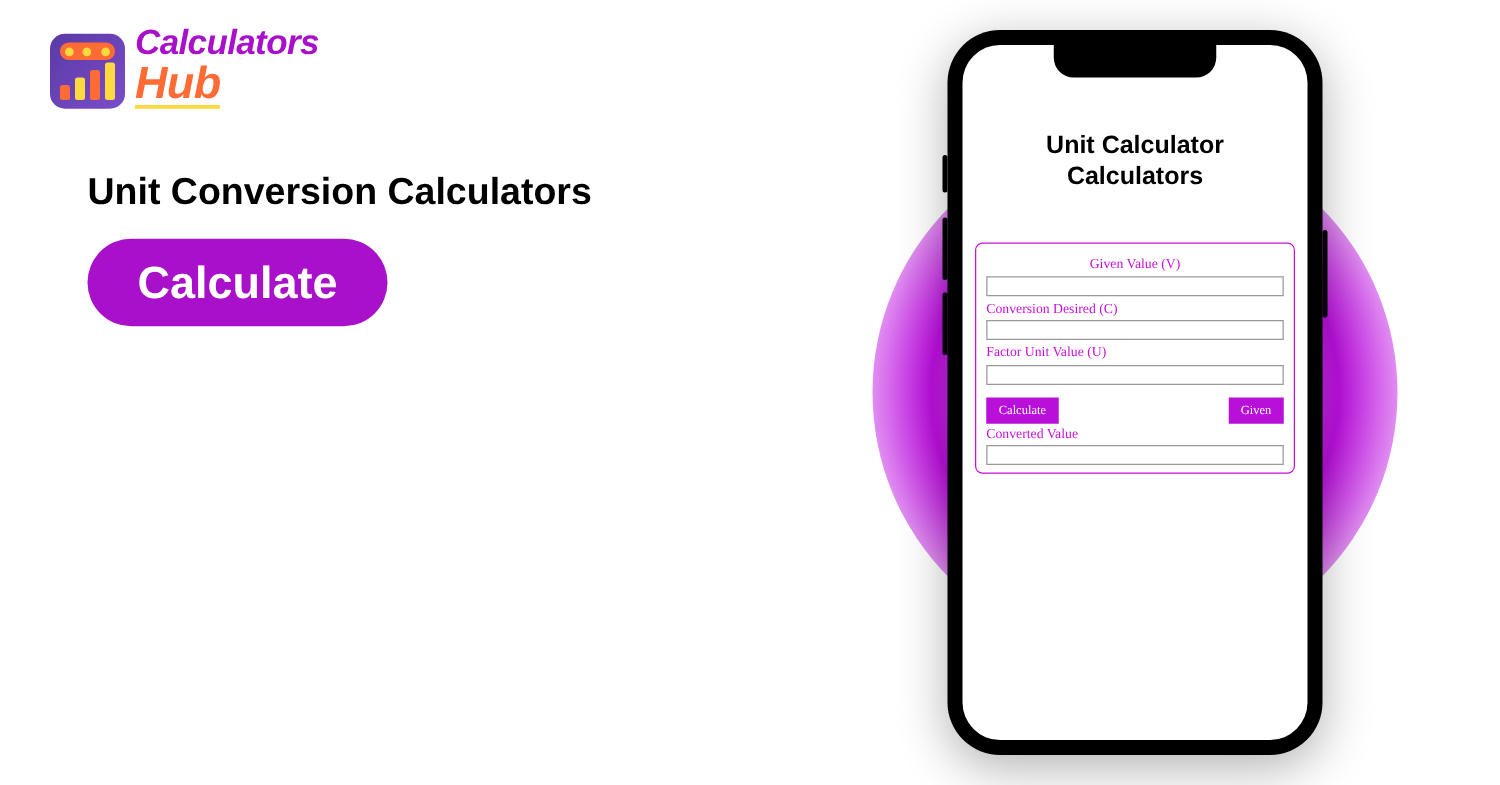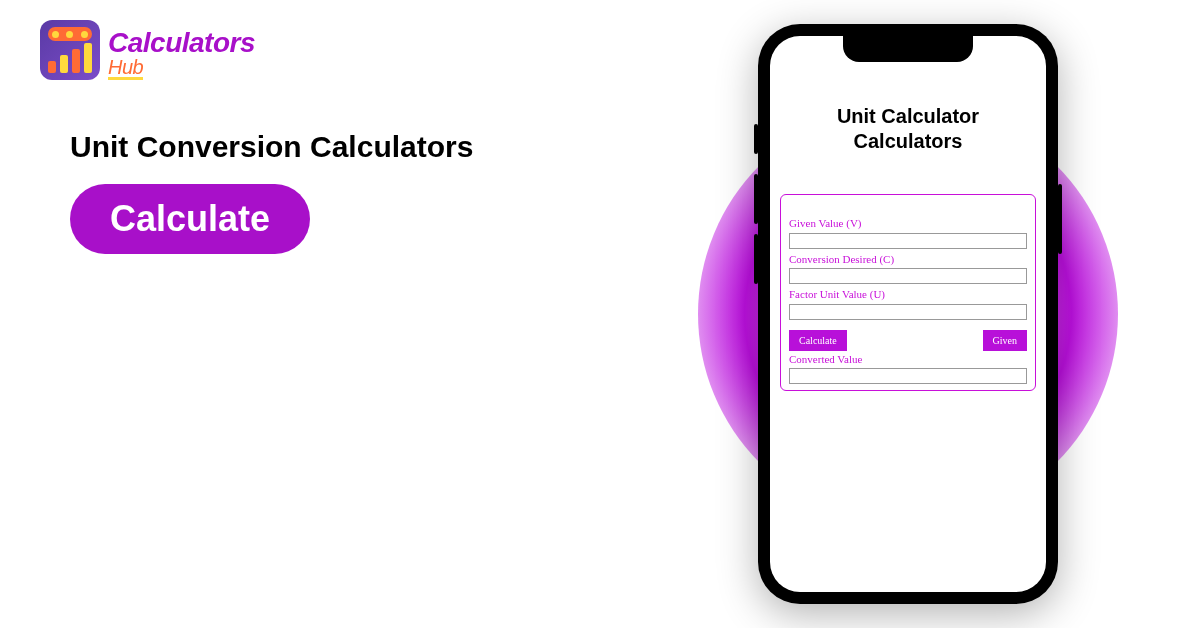--- a/index.html
+++ b/index.html
@@ -86,22 +86,22 @@
       line-height: 1;
     }
     .logo-text-top {
       font-size: 28px;
       font-weight: 800;
       color: #a810c9;
       font-style: italic;
       letter-spacing: -0.5px;
     }
     .logo-text-bottom {
-      font-size: 20px;
-      font-weight: 400;
+      font-size: 36px;
+      font-weight: 700;
       color: #ff6b35;
       font-style: italic;
       border-bottom: 3px solid #ffd93d;
       width: fit-content;
       letter-spacing: -0.5px;
     }
     
     .heading {
       font-size: 30px;
       font-weight: 800;
@@ -269,21 +269,21 @@
       <div class="phone-btn phone-btn-right"></div>
       <div class="phone-screen">
         <div class="notch"></div>
 
         <div class="app-title">
           <span>Unit Calculator</span><br>
           <span>Calculators</span>
         </div>
 
         <div class="form-box">
-          <label class="form-label" style="margin-top:16px;">Given Value (V)</label>
+          <label class="form-label" style="margin-top:4px;text-align:center;">Given Value (V)</label>
           <input class="form-input" value="" style="">
 
           <label class="form-label">Conversion Desired (C)</label>
           <input class="form-input" value="" style="">
 
           <label class="form-label">Factor Unit Value (U)</label>
           <input class="form-input" value="" style="">
 
           <div class="form-buttons">
             <button class="form-btn">Calculate</button>

